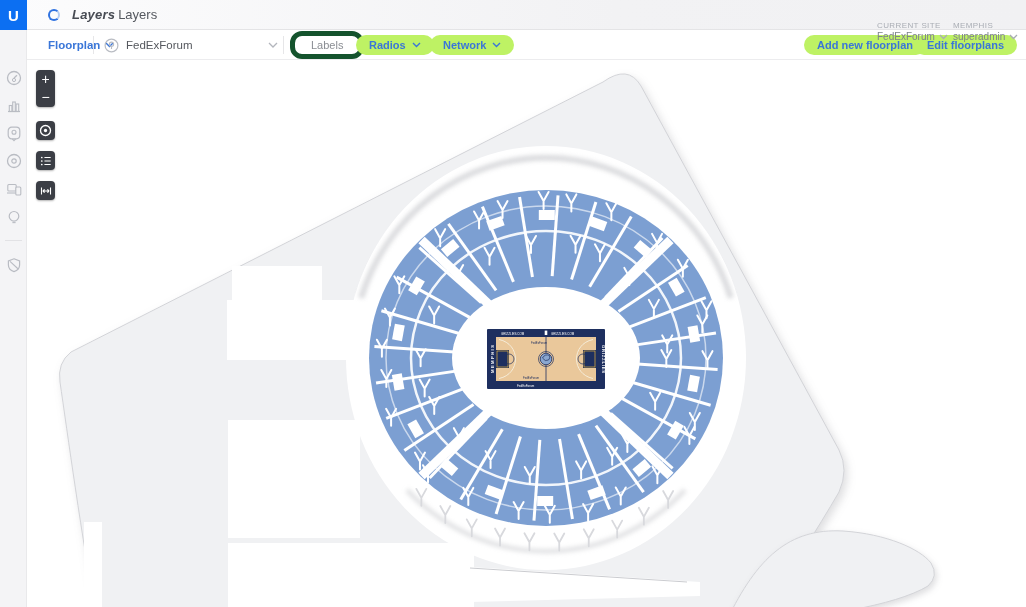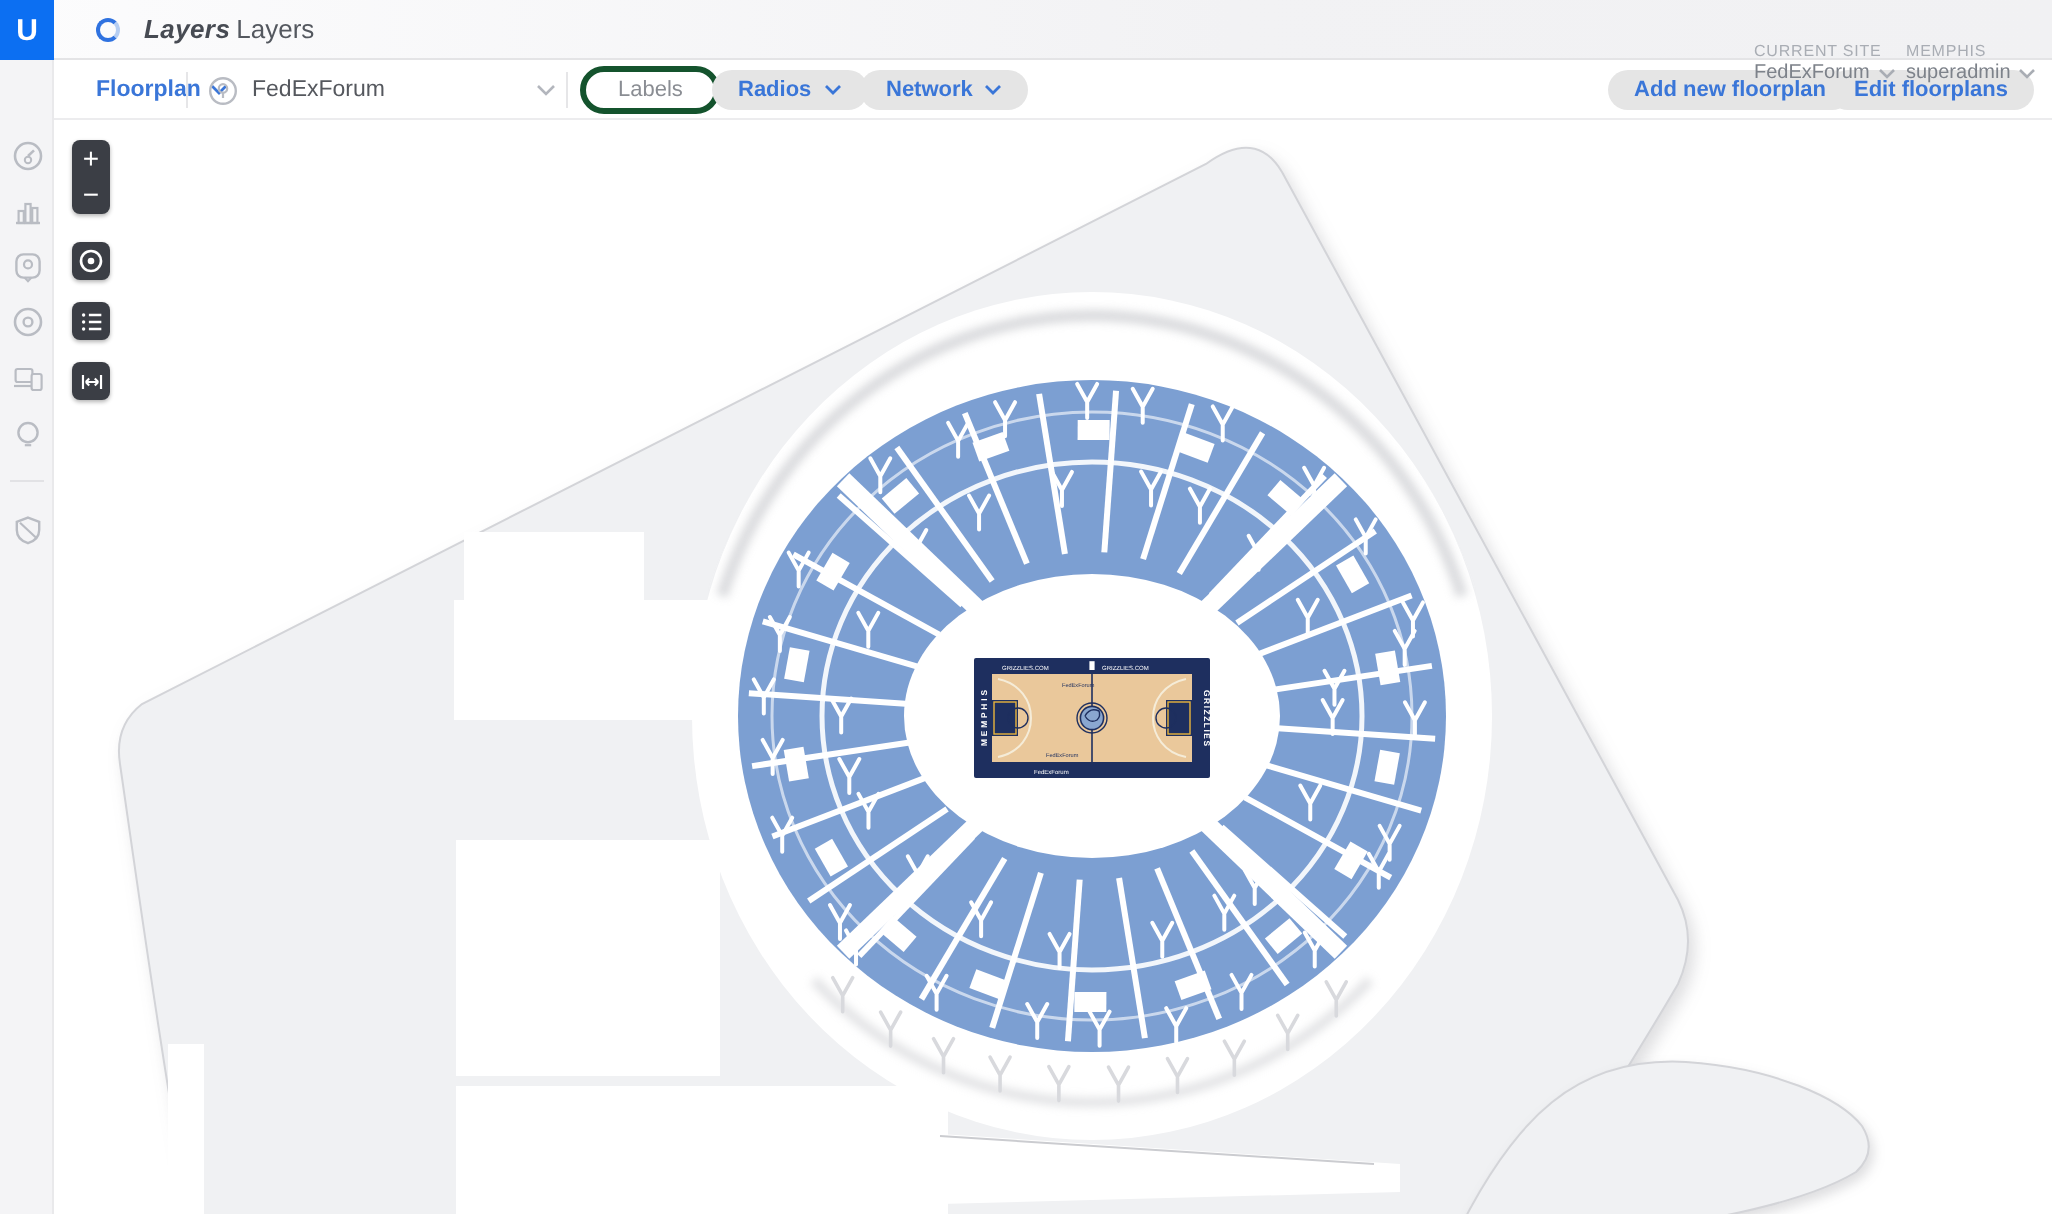--- a/index.html
+++ b/index.html
@@ -23,23 +23,23 @@
   .tr-value { font-size:10px; color:#7d828a; display:flex; align-items:center; gap:4px; }
   .chev { display:inline-block; }
 
   
   .toolbar { position:absolute; left:27px; top:30px; width:999px; height:30px; background:#fff;
              border-bottom:1px solid #ececee; z-index:25; }
   .tb-item { position:absolute; top:0; height:30px; display:flex; align-items:center; }
   .vdiv { position:absolute; top:6px; width:1px; height:18px; background:#e6e6e8; }
   .link-blue { color:#3a76d8; font-size:11.5px; font-weight:bold; display:flex; gap:5px; align-items:center; cursor:pointer; }
   .site-label { color:#55585e; font-size:11.5px; margin-left:6px; }
-  .btn-outline { border:3px solid #14532d; border-radius:12px; background:#fff; color:#8a8d93;
+  .btn-outline { border:5px solid #14532d; border-radius:12px; background:#fff; color:#8a8d93;
                  font-size:11px; padding:3px 16px; cursor:pointer; font-family:inherit; }
-  .chip { border:none; border-radius:12px; background:#e5e5e5; color:#3a76d8; font-weight:bold;
+  .chip { border:none; border-radius:12px; background:#bef264; color:#3a76d8; font-weight:bold;
           font-size:11px; padding:4px 13px; display:flex; align-items:center; gap:6px;
           cursor:pointer; font-family:inherit; }
 
   
   .sidenav { position:absolute; left:0; top:30px; width:27px; height:577px; background:#f4f4f6;
              border-right:1px solid #e9e9eb; z-index:20; }
   .nav-ic { position:absolute; left:5px; width:18px; height:18px; cursor:pointer; }
   .nav-div { position:absolute; left:5px; width:17px; height:1px; background:#e2e2e5; }
 
   

